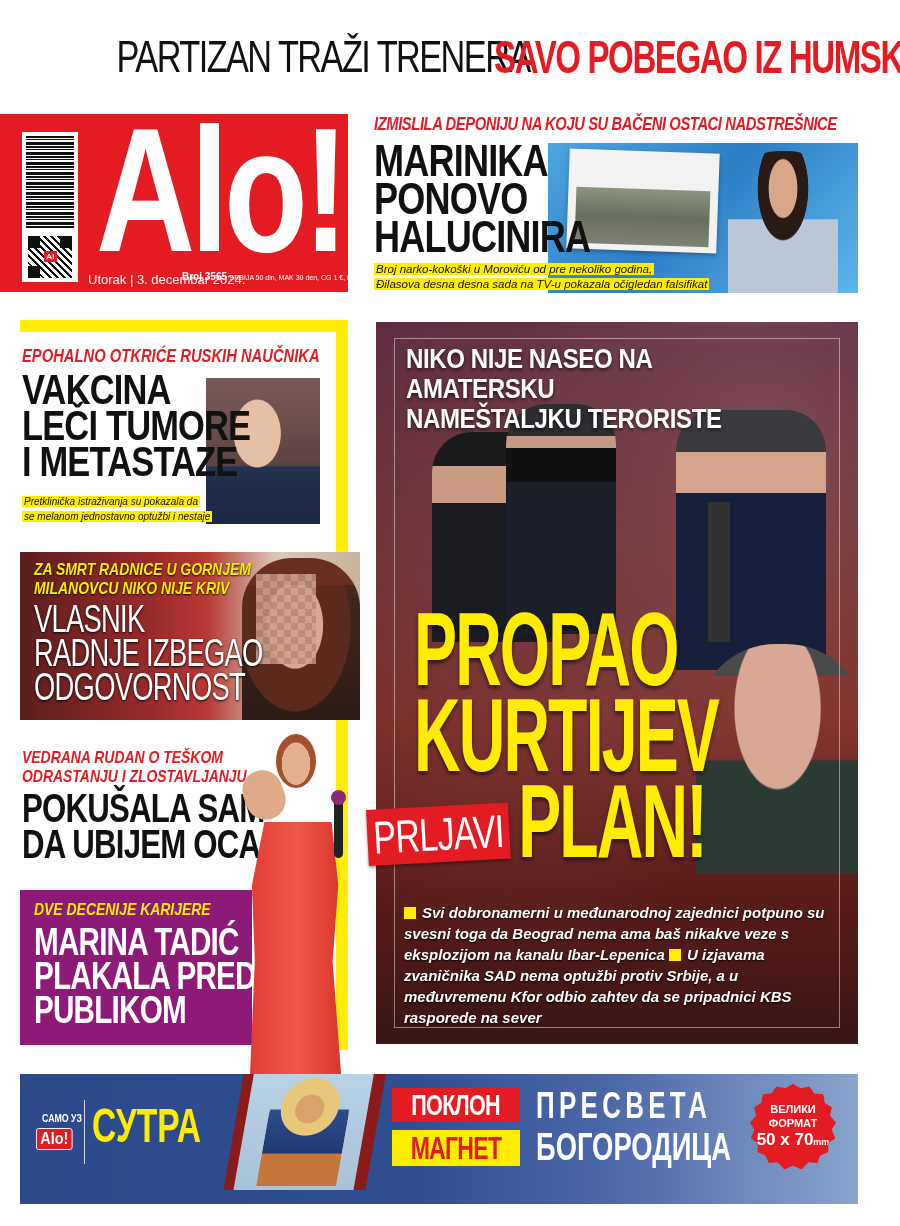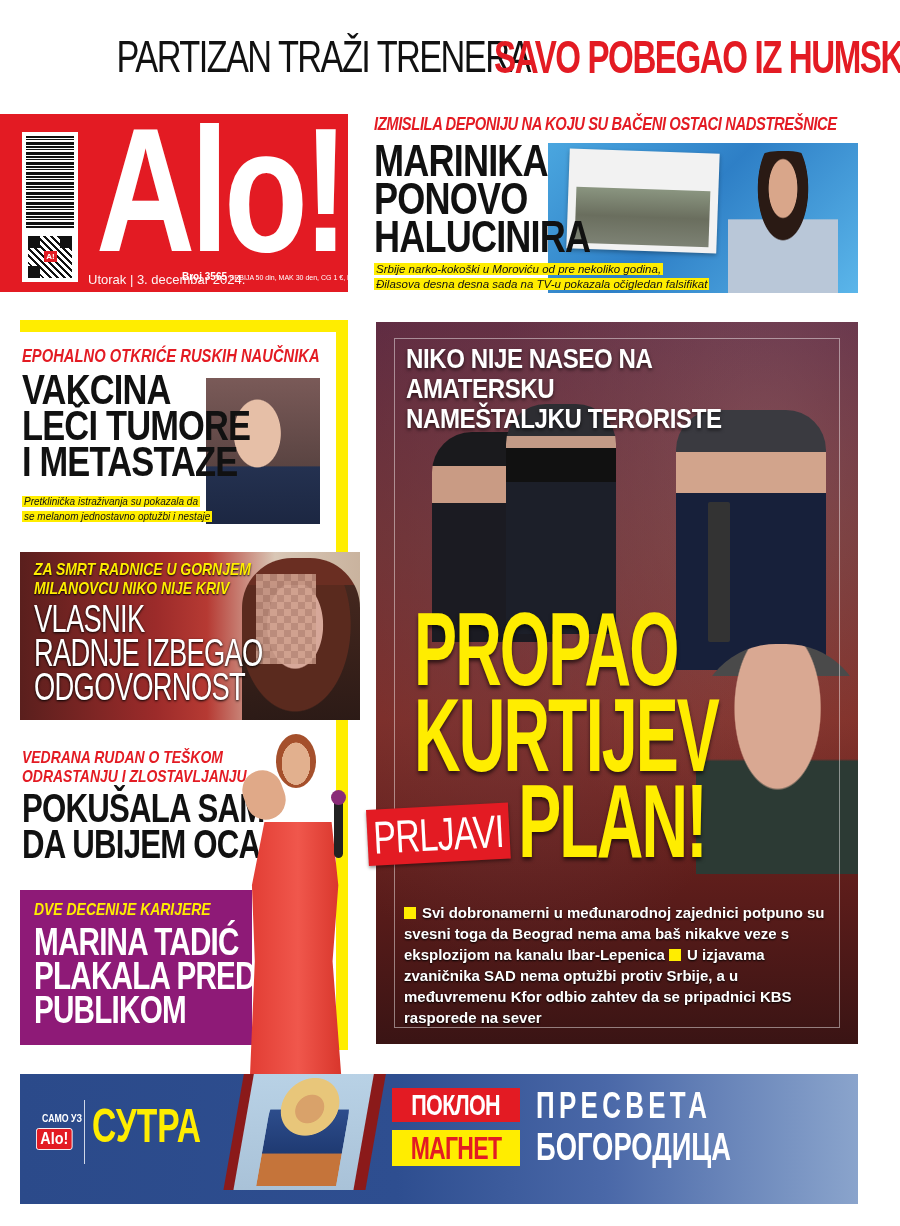--- a/index.html
+++ b/index.html
@@ -84,21 +84,21 @@
   .s2 { left: 130px; top: 82px; width: 110px; height: 230px; background: linear-gradient(180deg, #2d2d32 0 14%, #c29a86 14% 19%, #111 19% 34%, #1c1f29 34%); }
   .s3 { left: 300px; top: 88px; width: 150px; height: 260px; background: linear-gradient(180deg, #3a3a40 0 16%, #d2a48c 16% 32%, #17203a 32%); }
   .gun { position: absolute; left: 332px; top: 180px; width: 22px; height: 140px; background: #333; border-radius: 2px; }
   .kurti { position: absolute; left: 320px; top: 322px; width: 170px; height: 230px; border-radius: 80px 80px 0 0;
     background: radial-gradient(ellipse at 48% 28%, #d9a892 0 34%, transparent 35%), linear-gradient(180deg, #4a4a4a 0 14%, transparent 14%), linear-gradient(180deg, transparent 50%, #2c3a34 51%); }
 
   .main-kicker { position: absolute; left: 406px; top: 344px; width: 430px; font-size: 28px; line-height: 30px; font-weight: 700; color: #fff; letter-spacing: -0.5px; transform: scaleX(0.86); transform-origin: left top; text-shadow: 0 2px 4px rgba(0,0,0,0.6); }
   .main-title { position: absolute; left: 414px; top: 606px; font-size: 104px; line-height: 86px; font-weight: 900; color: #ffed00; letter-spacing: -3px; transform: scaleX(0.62); transform-origin: left top; text-shadow: 0 3px 5px rgba(0,0,0,0.6); white-space: nowrap; }
   .main-title .l3 { padding-left: 168px; }
   .prljavi { position: absolute; left: 366px; top: 810px; background: #e31b23; color: #fff; font-size: 46px; font-weight: 400; padding: 0 8px; transform: rotate(-3deg) scaleX(0.74); transform-origin: left top; letter-spacing: -1px; line-height: 56px; box-shadow: 0 2px 4px rgba(0,0,0,0.4); }
-  .main-deck { position: absolute; left: 404px; top: 902px; width: 440px; font-size: 15px; line-height: 21px; font-weight: 700; color: #fff; text-shadow: 0 1px 2px #000; }
+  .main-deck { position: absolute; left: 404px; top: 902px; width: 440px; font-size: 15px; line-height: 21px; font-weight: 700; color: #fff; text-shadow: 0 1px 2px #000; font-style: italic; }
   .bullet { display: inline-block; width: 12px; height: 12px; background: #ffed00; margin-right: 6px; vertical-align: -1px; }
 
   
   .promo { position: absolute; left: 20px; top: 1074px; width: 838px; height: 130px; background: linear-gradient(90deg, #2b4a8a 0%, #2e4e90 45%, #4a68a8 70%, #8aa4cc 100%); overflow: hidden; }
   .promo-samo { position: absolute; left: 22px; top: 38px; font-size: 11px; font-weight: 700; color: #fff; transform: scaleX(0.8); transform-origin: left top; }
   .promo-alo { position: absolute; left: 16px; top: 54px; background: #e31b23; color: #fff; font-size: 17px; font-weight: 900; padding: 0 4px; border-radius: 3px; border: 1px solid #fff; transform: scaleX(0.85); transform-origin: left top; }
   .promo-div { position: absolute; left: 64px; top: 26px; width: 1px; height: 64px; background: #cfd7e8; }
   .promo-sutra { position: absolute; left: 72px; top: 28px; font-size: 48px; font-weight: 900; color: #ffed00; transform: scaleX(0.7); transform-origin: left top; line-height: 1; }
   .promo-icon { position: absolute; left: 214px; top: -4px; width: 142px; height: 120px; background: #8b1a1a; transform: skewX(-10deg); }
   .promo-icon-inner { position: absolute; left: 10px; top: 0; width: 120px; height: 120px; background: linear-gradient(180deg, #b9d2e6, #a9c2d8);
@@ -141,21 +141,21 @@
 <div class="marinika-photo">
   <div class="card"></div>
   <div class="woman"></div>
 </div>
 <div class="marinika-title">
   <div>MARINIKA</div>
   <div>PONOVO</div>
   <div>HALUCINIRA</div>
 </div>
 <div class="marinika-deck">
-  <span>Srbije narko-kokoški u Moroviću od pre nekoliko godina,</span><br>
+  <span>Broj narko-kokoški u Moroviću od pre nekoliko godina,</span><br>
   <span>Đilasova desna desna sada na TV-u pokazala očigledan falsifikat</span>
 </div>
 
 <div class="yellow-frame"></div>
 
 <div class="kicker-red vakcina-kicker">EPOHALNO OTKRIĆE RUSKIH NAUČNIKA</div>
 <div class="vakcina-photo"></div>
 <div class="vakcina-title">
   <div>VAKCINA</div>
   <div>LEČI TUMORE</div>
@@ -232,13 +232,18 @@
   <div class="promo-alo">Alo!</div>
   <div class="promo-div"></div>
   <div class="promo-sutra">СУТРА</div>
   <div class="promo-icon">
     <div class="promo-icon-inner"></div>
   </div>
   <div class="promo-poklon"><span>ПОКЛОН</span></div>
   <div class="promo-magnet"><span>МАГНЕТ</span></div>
   <div class="promo-presveta">ПРЕСВЕТА</div>
   <div class="promo-bogo">БОГОРОДИЦА</div>
+  <div class="promo-seal">
+    <div>ВЕЛИКИ</div>
+    <div>ФОРМАТ</div>
+    <div class="big"><span>50 x 70</span><span class="mm">mm</span></div>
+  </div>
 </div>
 
 </body></html>

